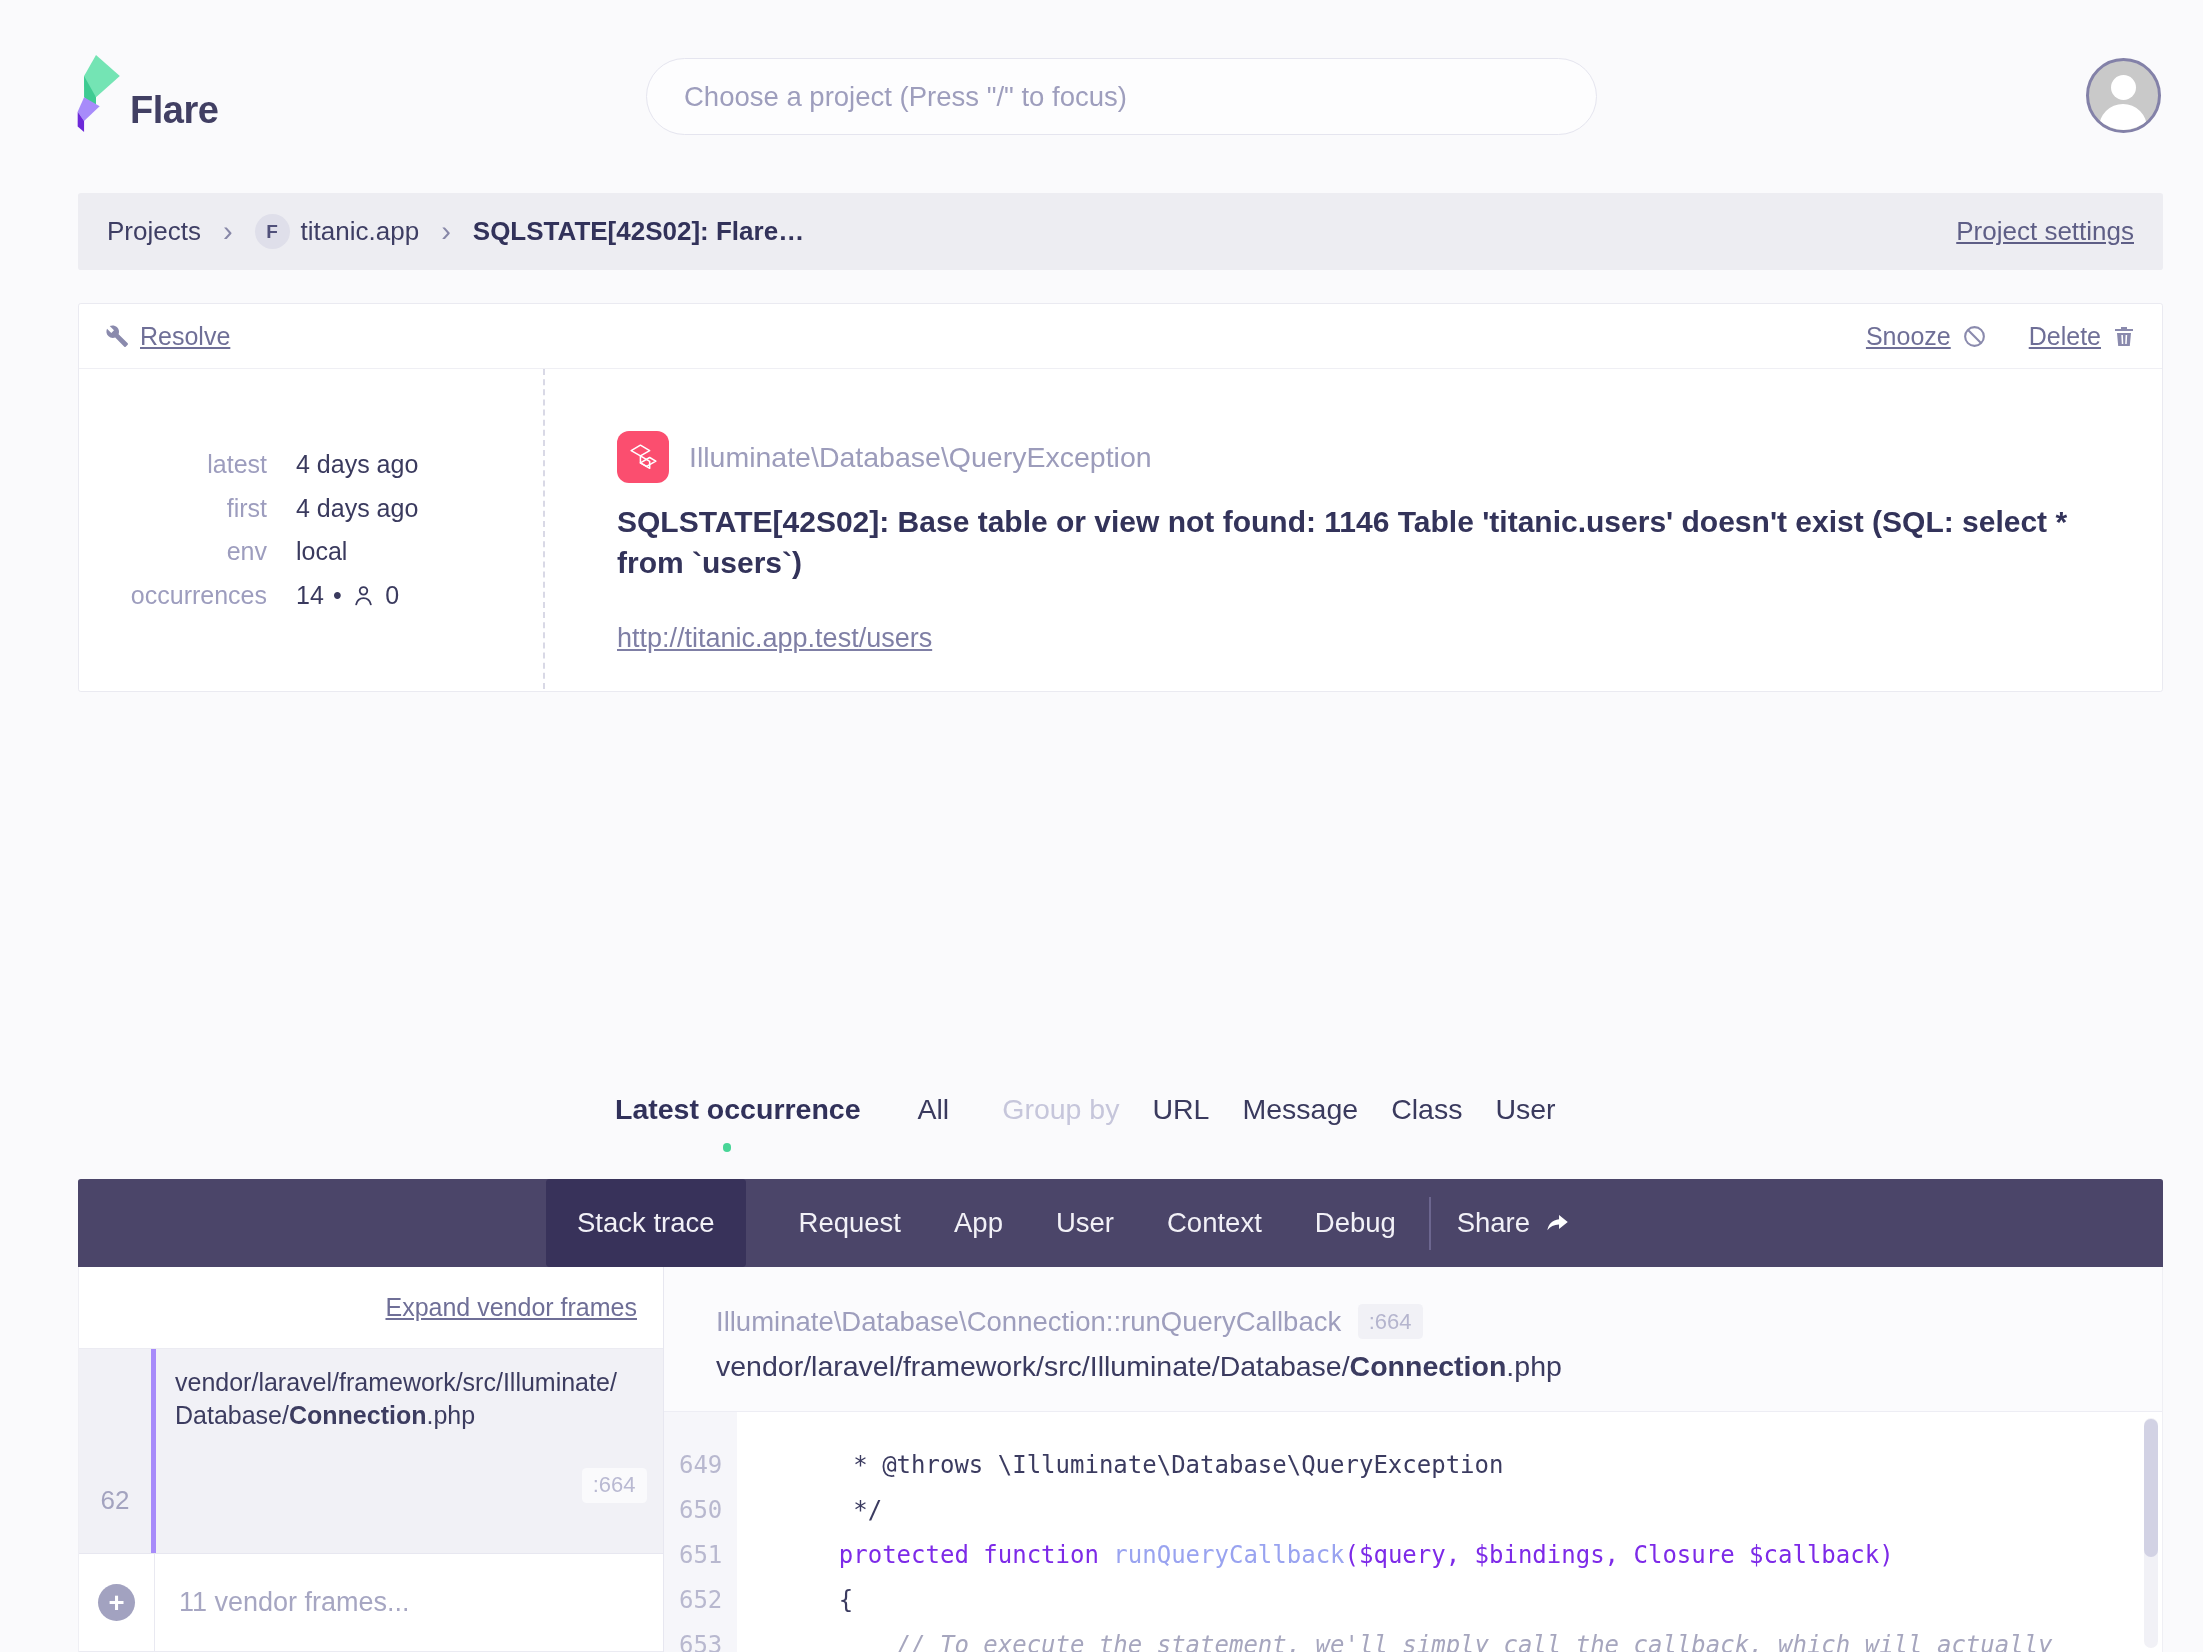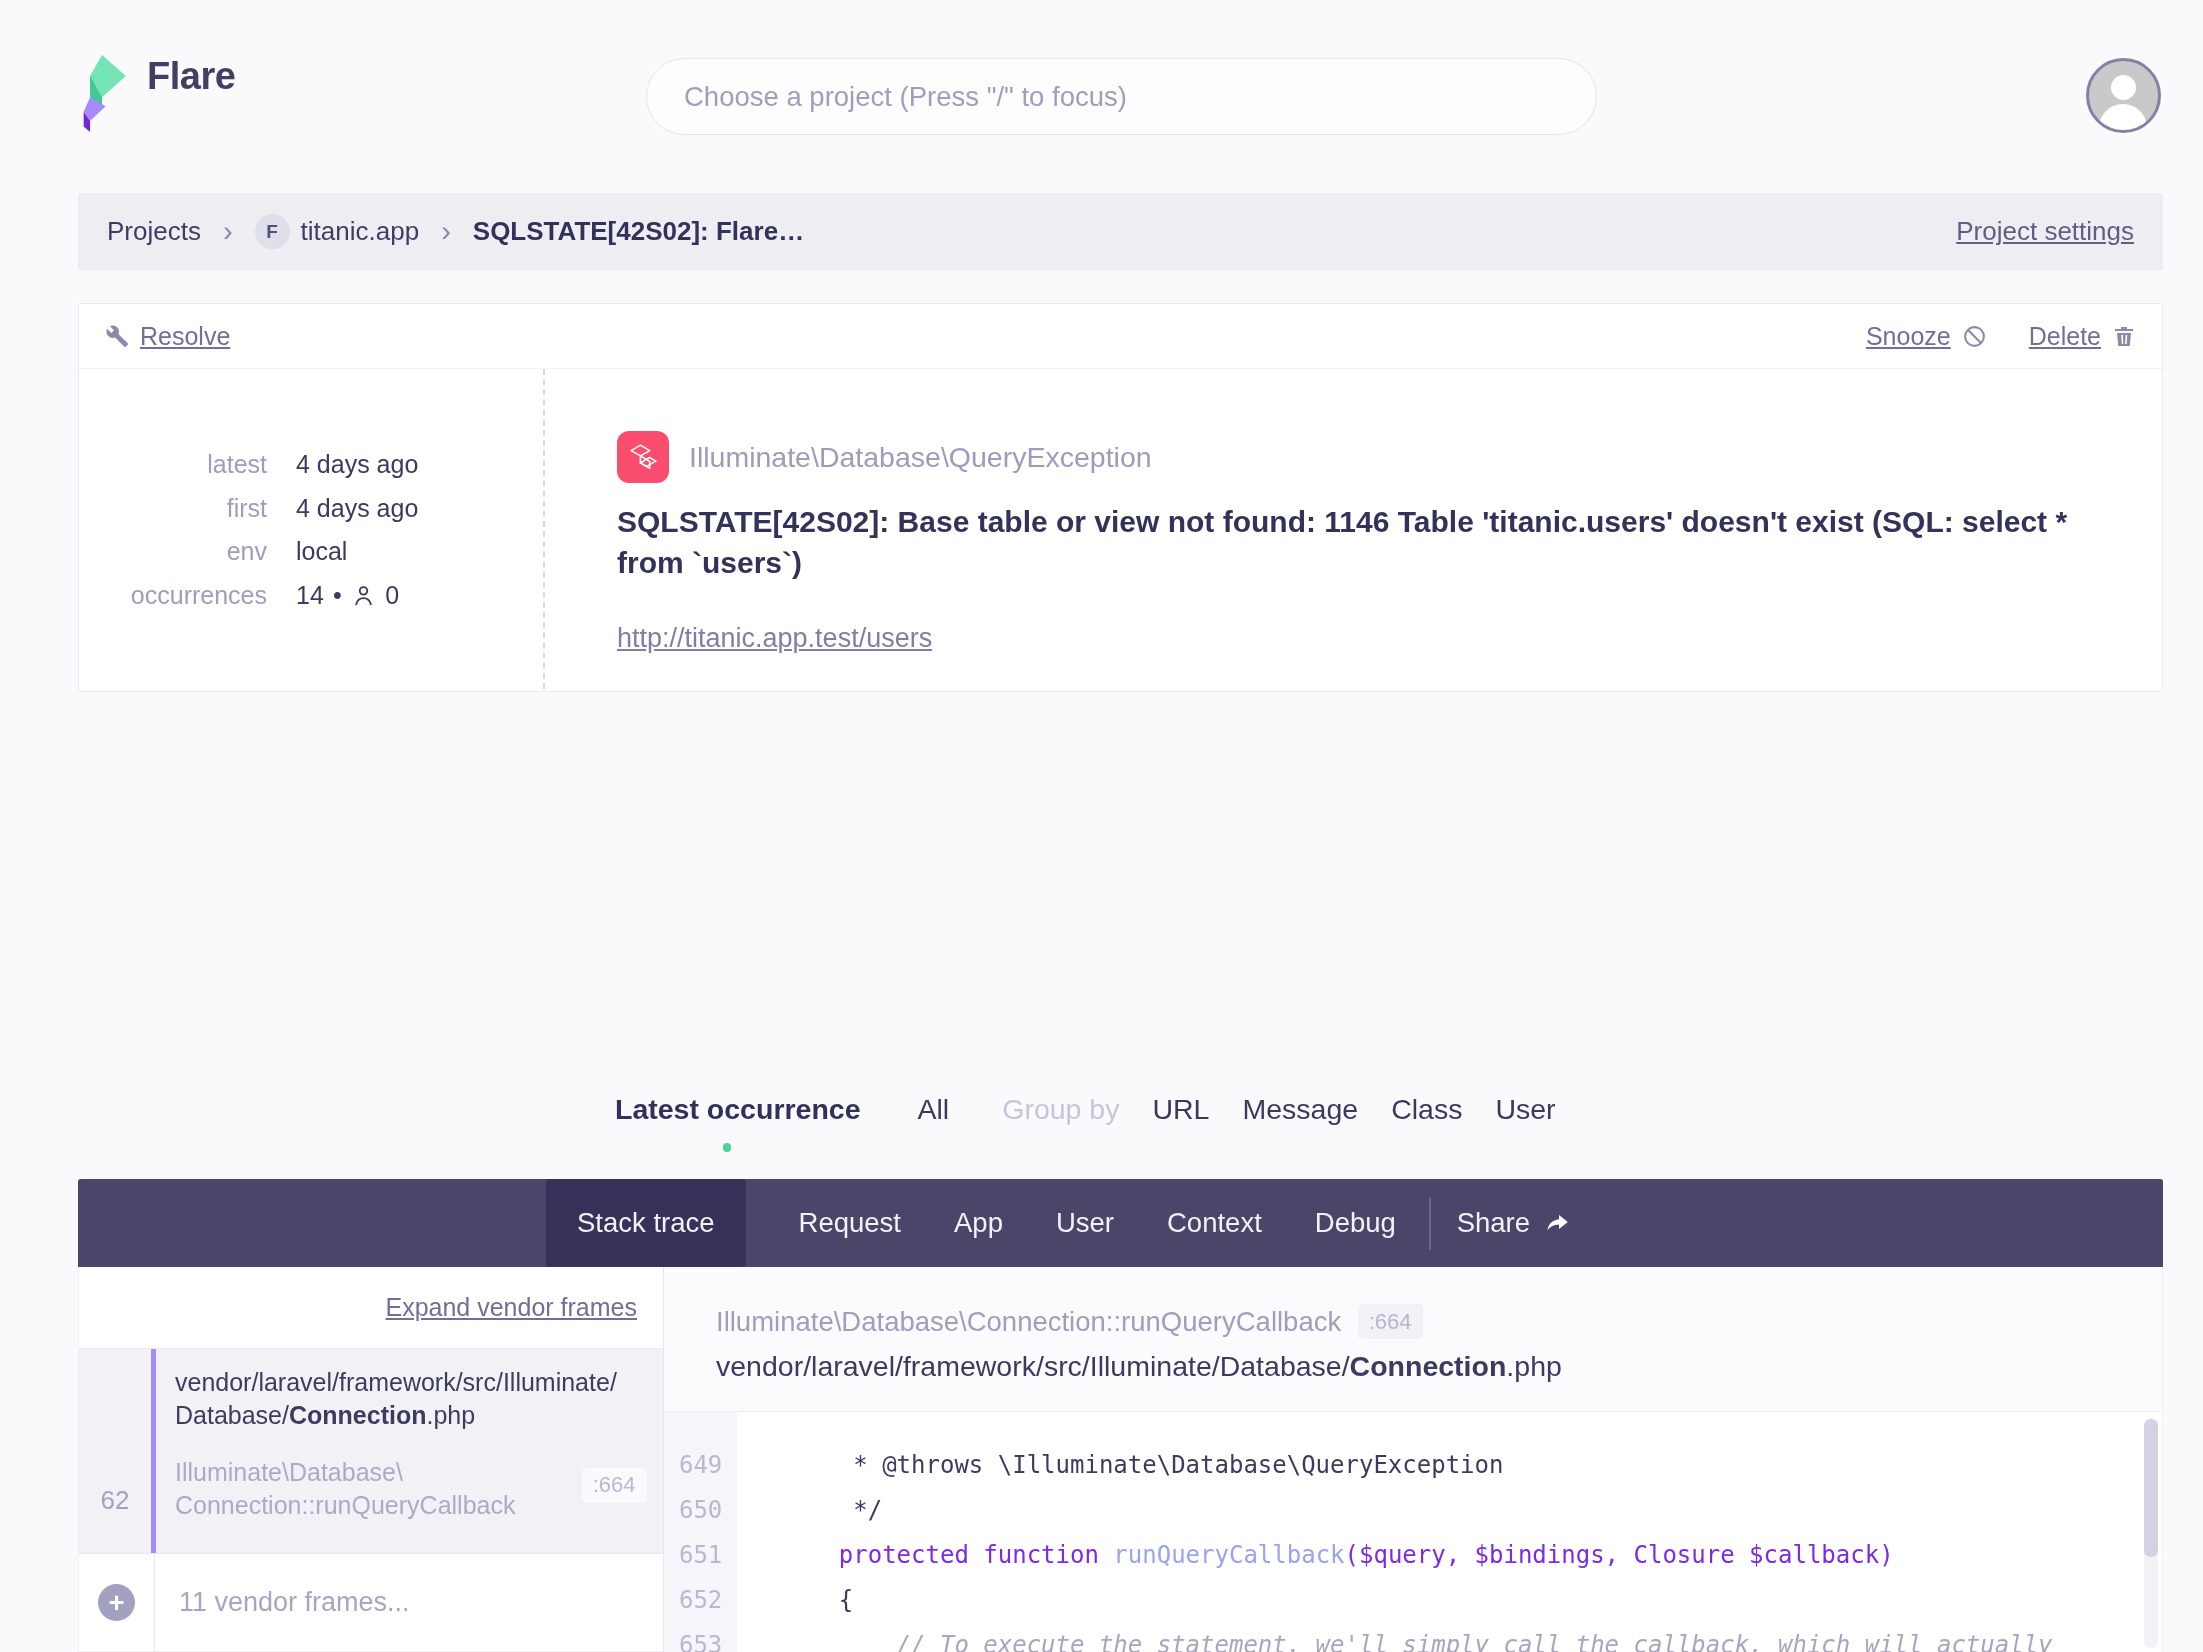--- a/index.html
+++ b/index.html
@@ -2,21 +2,21 @@
 <html style="font-size:14.7px"><head>
 <meta charset="utf-8">
 <style>
   * { margin:0; padding:0; box-sizing:border-box; }
   html,body { background:#fafafc; }
   .page {
     position:relative; width:2204px; height:1653px; overflow:hidden;
     background:#fafafc; font-family:"Liberation Sans", sans-serif; color:#3c3c61;
   }
   
-  .logo-wrap { position:absolute; left:78px; top:55px; display:flex; align-items:flex-start; gap:21px; }
+  .logo-wrap { position:absolute; left:72px; top:55px; display:flex; align-items:flex-end; gap:10px; }
   .brand { font-size:38px; font-weight:700; color:#413f63; letter-spacing:-0.5px; }
   .search {
     position:absolute; left:646px; top:58px; width:951px; height:77px;
     border:1.8px solid #e5e5ef; border-radius:40px; background:#fdfdfe;
     font-family:"Liberation Sans", sans-serif; font-size:27.5px; color:#55557c; padding:0 37px; outline:none;
   }
   .search::placeholder { color:#9e9ebd; }
   .avatar {
     position:absolute; left:2086px; top:58px; width:75px; height:75px; border-radius:50%;
     border:3.7px solid #8381a8; background:#c9c9c9; overflow:hidden;
@@ -273,24 +273,20 @@
         <span class="expand-link">Expand vendor frames</span>
       </div>
       <div class="frame-sel">
         <span class="fidx">62</span>
         <span class="accent"></span>
         <div class="fcontent">
           <div class="fpath">
             <span>vendor/laravel/framework/src/Illuminate/</span><br>
             <span>Database/</span><span class="bold">Connection</span><span>.php</span>
           </div>
-          <div class="fclass">
-            <span>Illuminate\Database\</span><br>
-            <span>Connection::runQueryCallback</span>
-          </div>
         </div>
         <span class="fbadge">:664</span>
       </div>
       <div class="vendor-row">
         <span class="vgutter">
           <span class="plus-circle">+</span>
         </span>
         <span class="vtext">11 vendor frames...</span>
       </div>
       <div class="partial-row">

